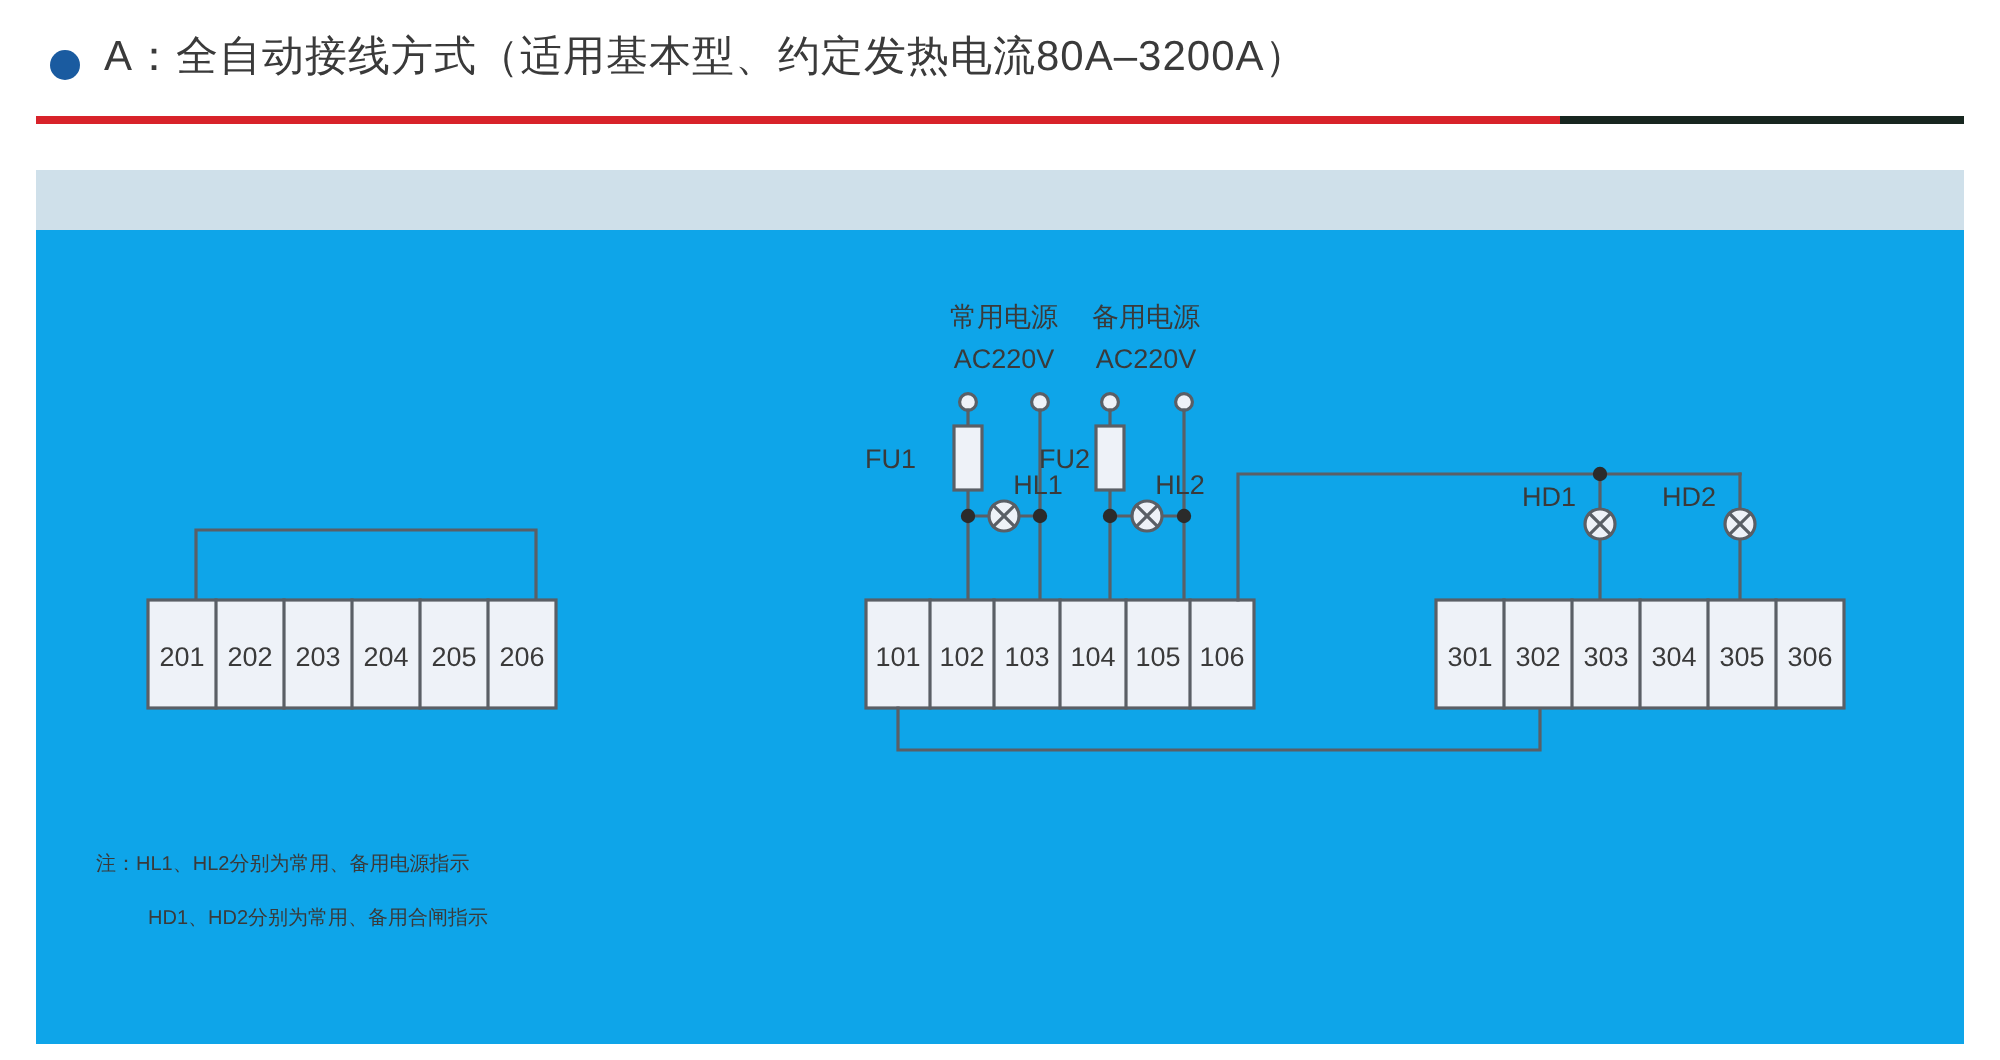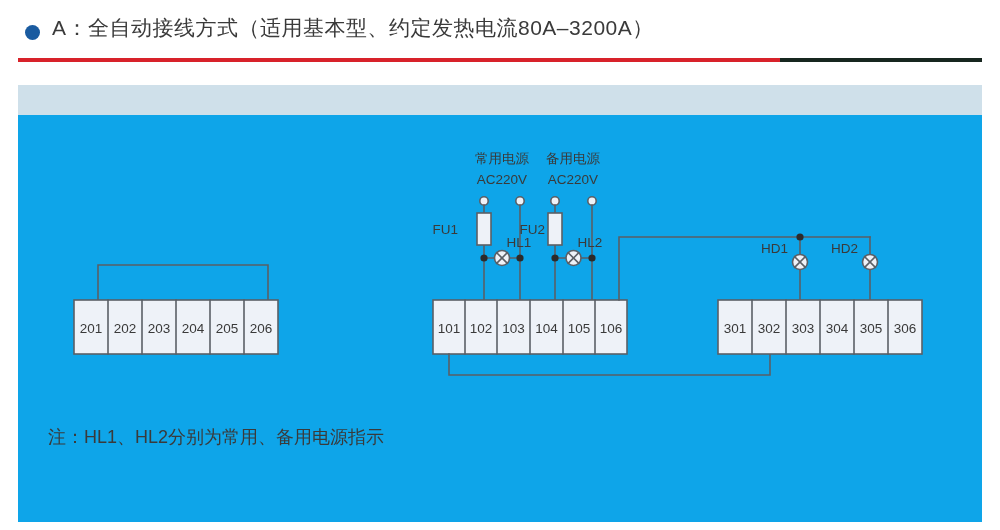--- a/index.html
+++ b/index.html
@@ -73,21 +73,21 @@
   #diagram {
     position: absolute;
     left: 0; top: 0;
     width: 964px; height: 437px;
   }
   #diagram svg { display: block; }
 
   
   .note-line {
     position: absolute;
-    font-size: 18px;
+    font-size: 10px;
     color: #3a3a3a;
     white-space: nowrap;
   }
   #note-line-1 { left: 30px; top: 340px; }
   #note-line-2 { left: 56px; top: 367px; }
 </style>
 </head>
 <body>
 
 <div id="header">
@@ -243,13 +243,14 @@
       <text x="751" y="248" font-size="13.5">302</text>
       <text x="785" y="248" font-size="13.5">303</text>
       <text x="819" y="248" font-size="13.5">304</text>
       <text x="853" y="248" font-size="13.5">305</text>
       <text x="887" y="248" font-size="13.5">306</text>
     </g>
   </svg>
   </div>
 
   <div class="note-line" id="note-line-1">注：HL1、HL2分别为常用、备用电源指示</div>
+  <div class="note-line" id="note-line-2">HD1、HD2分别为常用、备用合闸指示</div>
 </div>
 
 </body></html>

